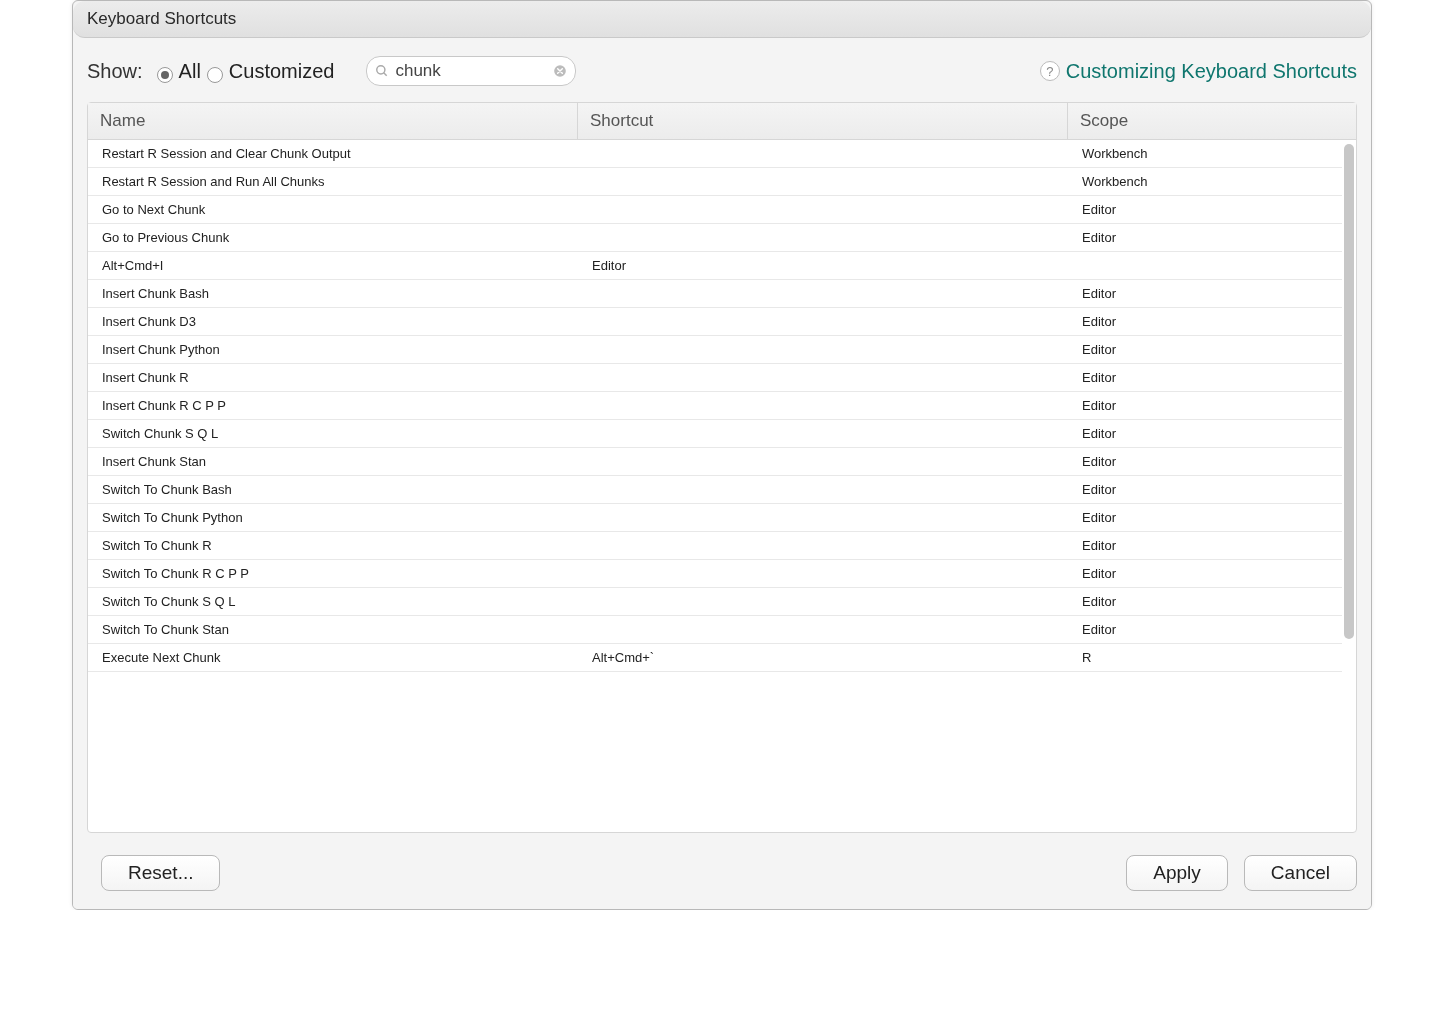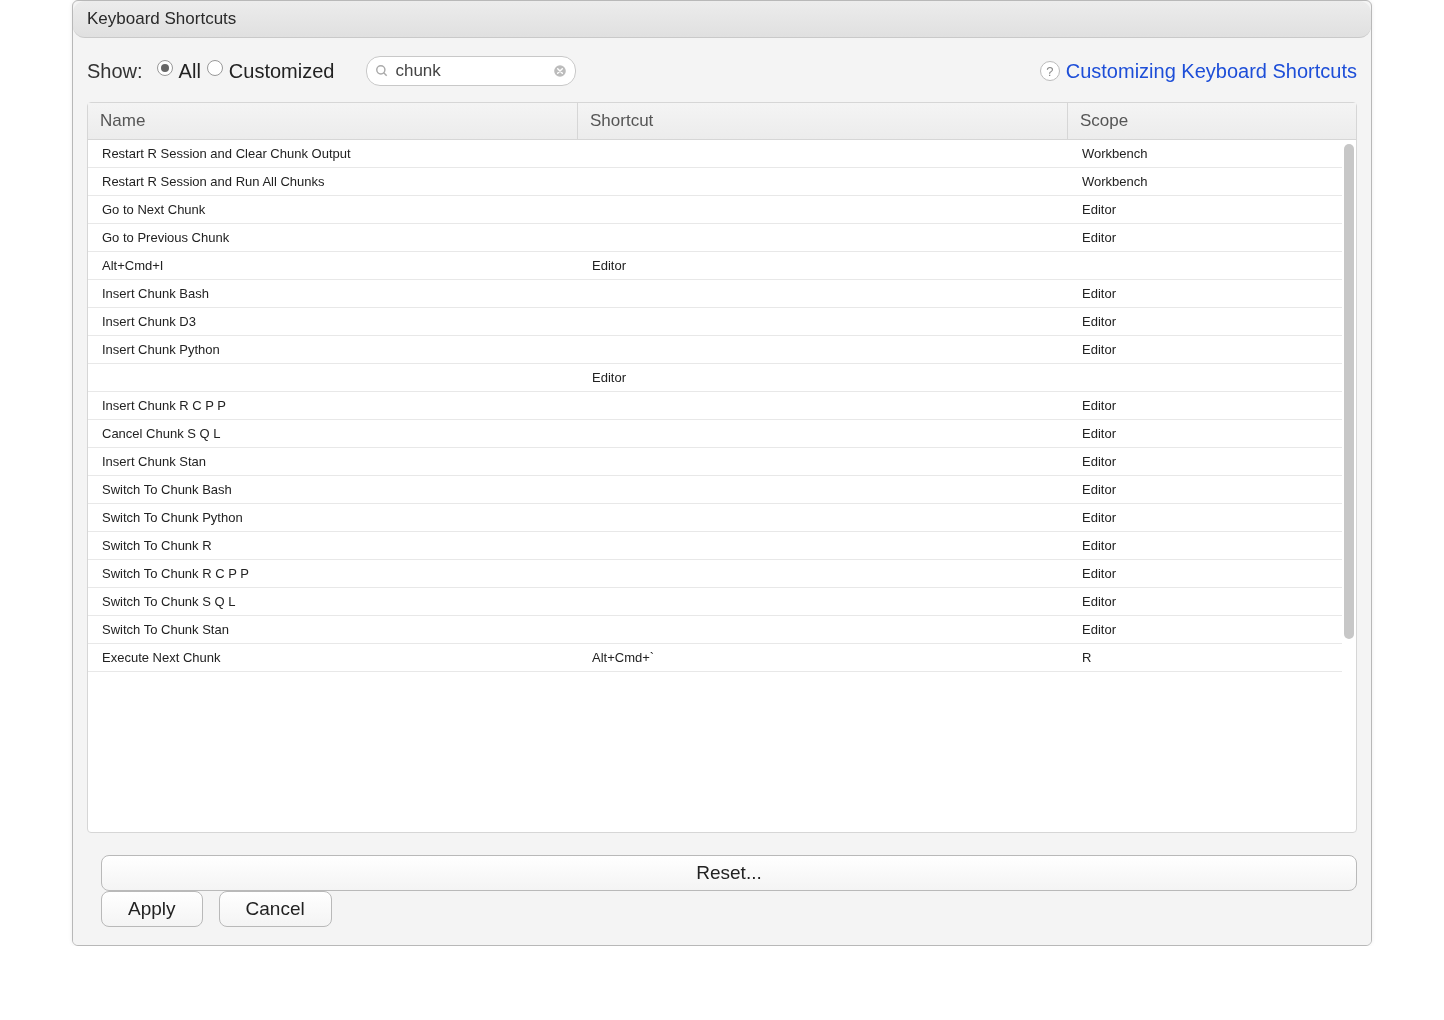--- a/index.html
+++ b/index.html
@@ -44,21 +44,21 @@
     font-size: 20px;
     color: #333;
   }
   .radio-group {
     display: flex;
     gap: 6px;
     align-items: center;
   }
   .radio {
     display: inline-flex;
-    align-items: flex-start;
+    align-items: flex-end;
     gap: 6px;
     font-size: 20px;
     cursor: pointer;
   }
   .radio-circle {
     width: 16px; height: 16px;
     border: 1px solid #999;
     border-radius: 50%;
     display: inline-flex;
     align-items: center; justify-content: center;
@@ -110,21 +110,21 @@
     width: 20px; height: 20px;
     border: 1px solid #bbb;
     border-radius: 50%;
     font-size: 13px;
     color: #888;
     display: inline-flex;
     align-items: center; justify-content: center;
     background: #fff;
   }
   .help-link {
-    color: #1d4ed8;
+    color: #0f766e;
     font-size: 20px;
     text-decoration: none;
     cursor: pointer;
   }
 
   .table-area {
     margin: 0 14px 0 14px;
     border: 1px solid #d6d6d6;
     border-radius: 4px;
     background: #fff;
@@ -177,21 +177,20 @@
     background: #c7c7c7;
     border-radius: 6px;
     margin-top: 2px;
   }
 
   .button-bar {
     display: flex;
     justify-content: space-between;
     padding: 22px 14px 18px 28px;
     background: #f4f4f4;
-    flex-direction: column;
   }
   .btn {
     font-size: 19px;
     padding: 6px 26px;
     border: 1px solid #b9b9b9;
     border-radius: 8px;
     background: linear-gradient(#ffffff, #f4f4f4);
     cursor: pointer;
     color: #222;
   }
@@ -286,30 +285,31 @@
             <div class="td">Insert Chunk D3</div>
             <div class="td"></div>
             <div class="td">Editor</div>
           </div>
           <div class="tr">
             <div class="td">Insert Chunk Python</div>
             <div class="td"></div>
             <div class="td">Editor</div>
           </div>
           <div class="tr">
+            <div class="td">Insert Chunk R</div>
             <div class="td"></div>
             <div class="td">Editor</div>
           </div>
           <div class="tr">
             <div class="td">Insert Chunk R C P P</div>
             <div class="td"></div>
             <div class="td">Editor</div>
           </div>
           <div class="tr">
-            <div class="td">Cancel Chunk S Q L</div>
+            <div class="td">Switch Chunk S Q L</div>
             <div class="td"></div>
             <div class="td">Editor</div>
           </div>
           <div class="tr">
             <div class="td">Insert Chunk Stan</div>
             <div class="td"></div>
             <div class="td">Editor</div>
           </div>
           <div class="tr">
             <div class="td">Switch To Chunk Bash</div>

